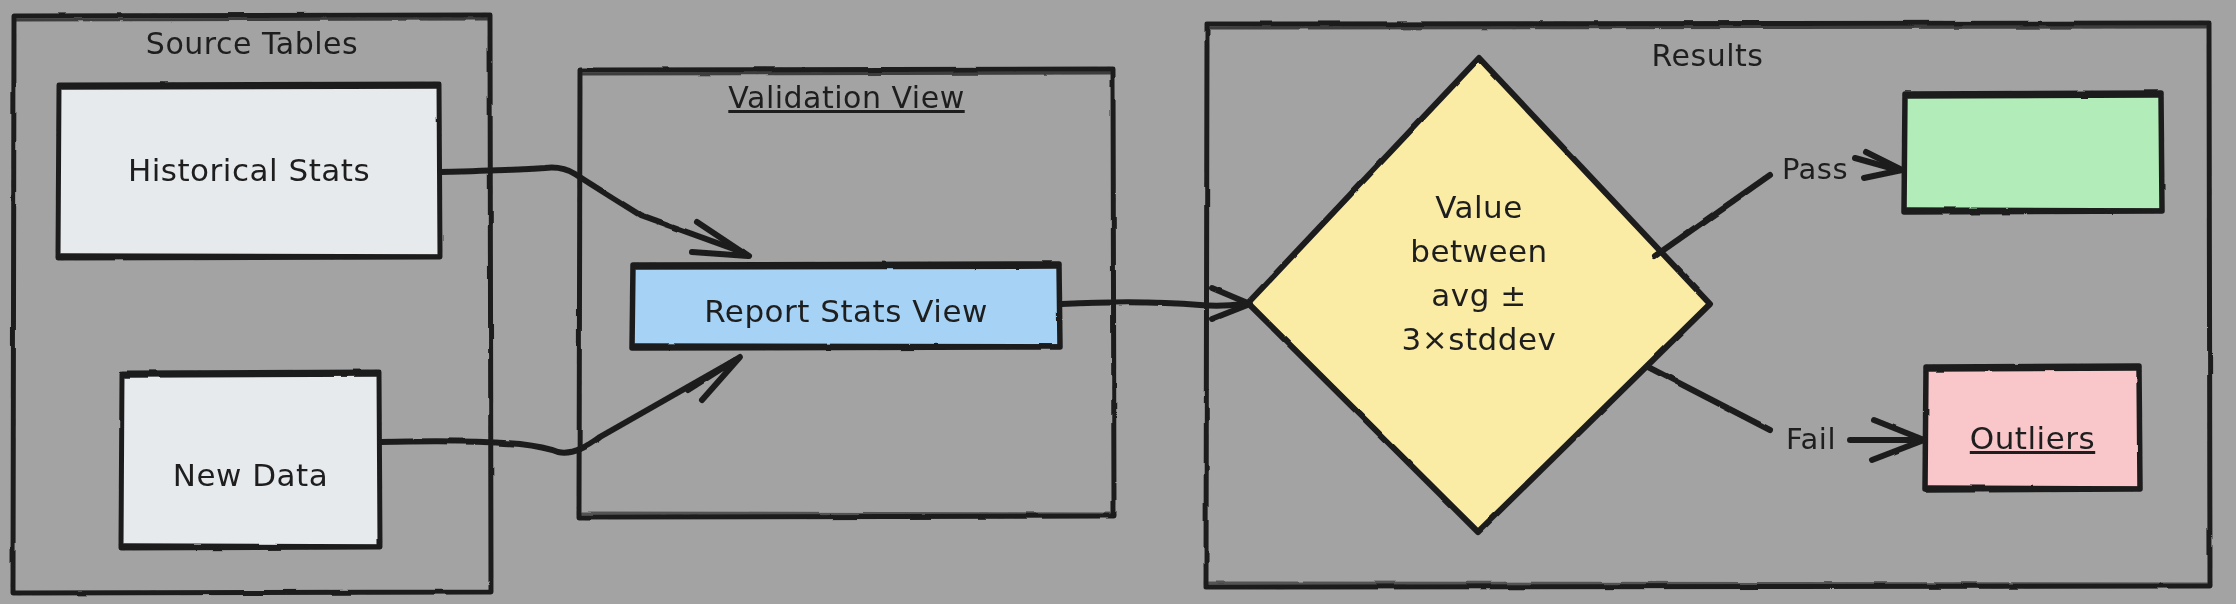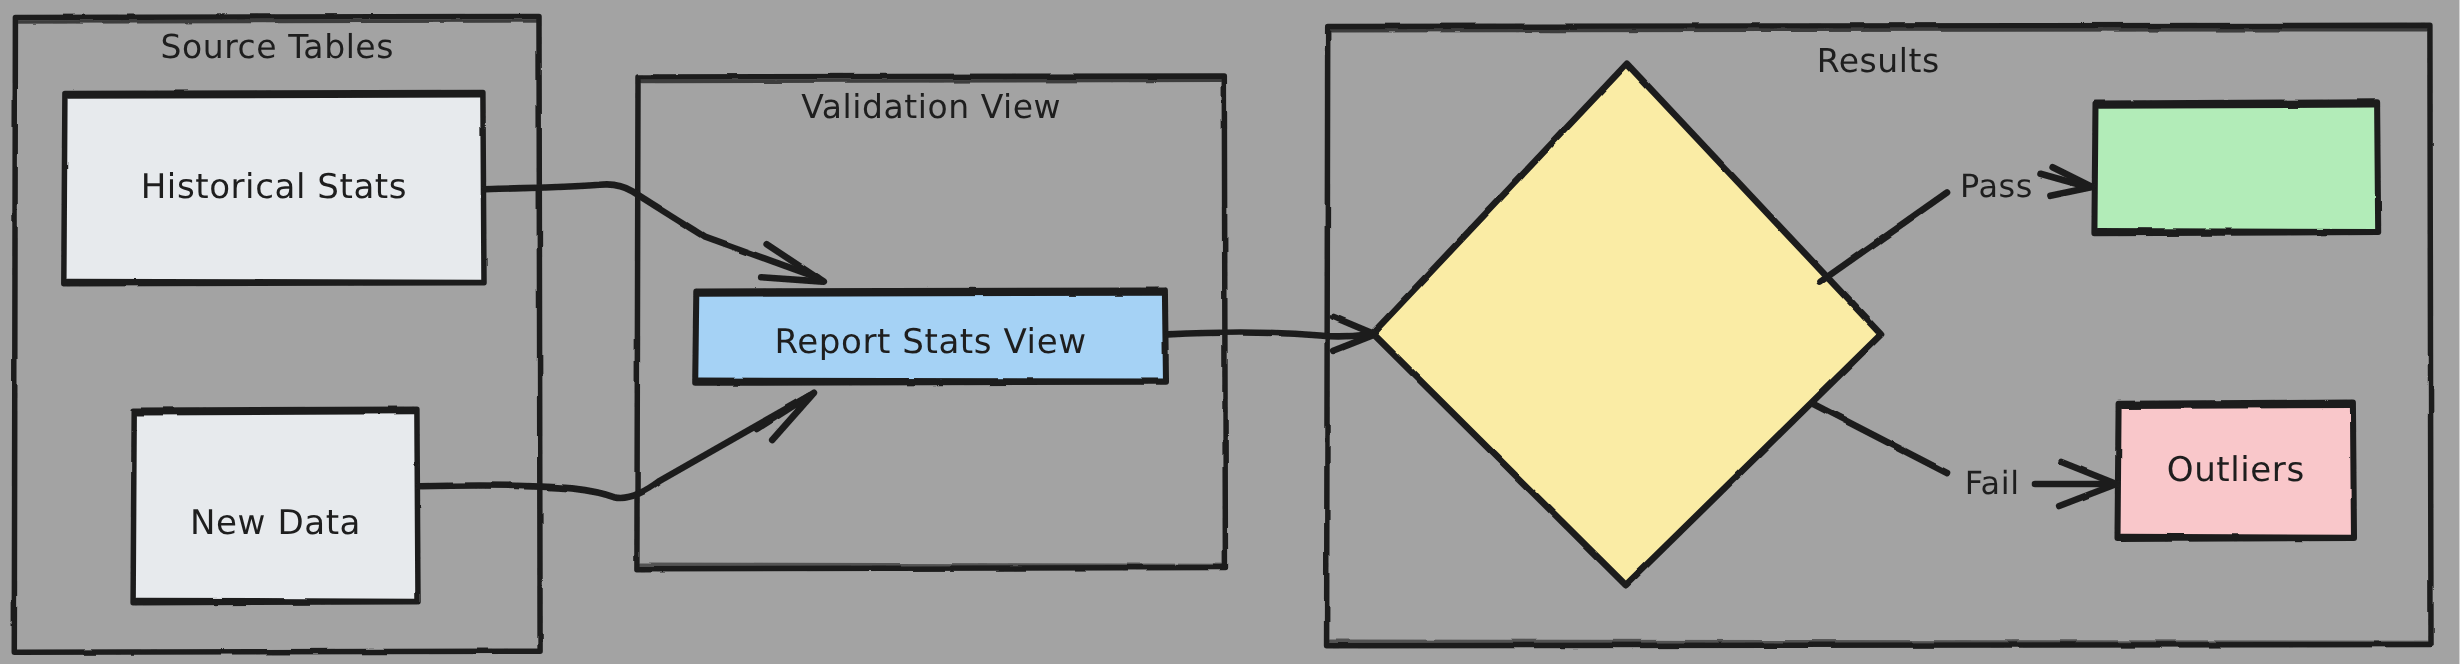--- a/index.html
+++ b/index.html
@@ -147,33 +147,37 @@
 
     <g filter="url(#rough2)">
       <path d="M1648,367 L1770,430" fill="none" stroke="#1e1e1e" stroke-width="6" stroke-linecap="round"></path>
       <path d="M1850,440 L1920,440" fill="none" stroke="#1e1e1e" stroke-width="6" stroke-linecap="round"></path>
       <path d="M1874,420 L1924,440 L1872,460" fill="none" stroke="#1e1e1e" stroke-width="6" stroke-linecap="round" stroke-linejoin="round"></path>
     </g>
   </svg>
 
   <div class="node-label container-title" style="left:12px; top:20px; width:480px; height:48px;">Source Tables</div>
 
-  <div class="node-label container-title" style="left:578px; top:74px; width:537px; height:48px;">Validation View</div>
+  <div class="node-label container-title" style="left:578px; top:74px; width:537px; height:48px;text-decoration:underline;">Validation View</div>
 
   <div class="node-label container-title" style="left:1205px; top:32px; width:1005px; height:48px;">Results</div>
 
   <div class="node-label box-label" style="left:58px; top:83px; width:382px; height:176px;">Historical Stats</div>
 
   <div class="node-label box-label" style="left:121px; top:371px; width:259px; height:178px;margin-top:16px;">New Data</div>
 
   <div class="node-label box-label" style="left:632px; top:263px; width:428px; height:98px;">Report Stats View</div>
 
+  <div class="node-label diamond-label" style="left:1340px; top:185px; width:278px; height:240px; align-items:flex-start;">Value
+between
+avg ±
+3×stddev</div>
 
 
-  <div class="node-label box-label" style="left:1925px; top:365px; width:215px; height:125px;">Outliers</div>
+  <div class="node-label box-label" style="left:1925px; top:376px; width:215px; height:125px;text-decoration:underline;">Outliers</div>
 
   <div class="node-label edge-label" style="left:1760px; top:150px; width:110px; height:40px;text-align:right;">Pass</div>
 
   <div class="node-label edge-label" style="left:1764px; top:420px; width:94px; height:40px;">Fail</div>
 
   <div class="hit" style="left:58px; top:83px; width:382px; height:176px;"></div>
   <div class="hit" style="left:121px; top:371px; width:259px; height:178px;"></div>
   <div class="hit" style="left:632px; top:263px; width:428px; height:86px;"></div>
   <div class="hit" style="left:1248px; top:58px; width:462px; height:474px;"></div>
   <div class="hit" style="left:1904px; top:92px; width:258px; height:120px;"></div>

